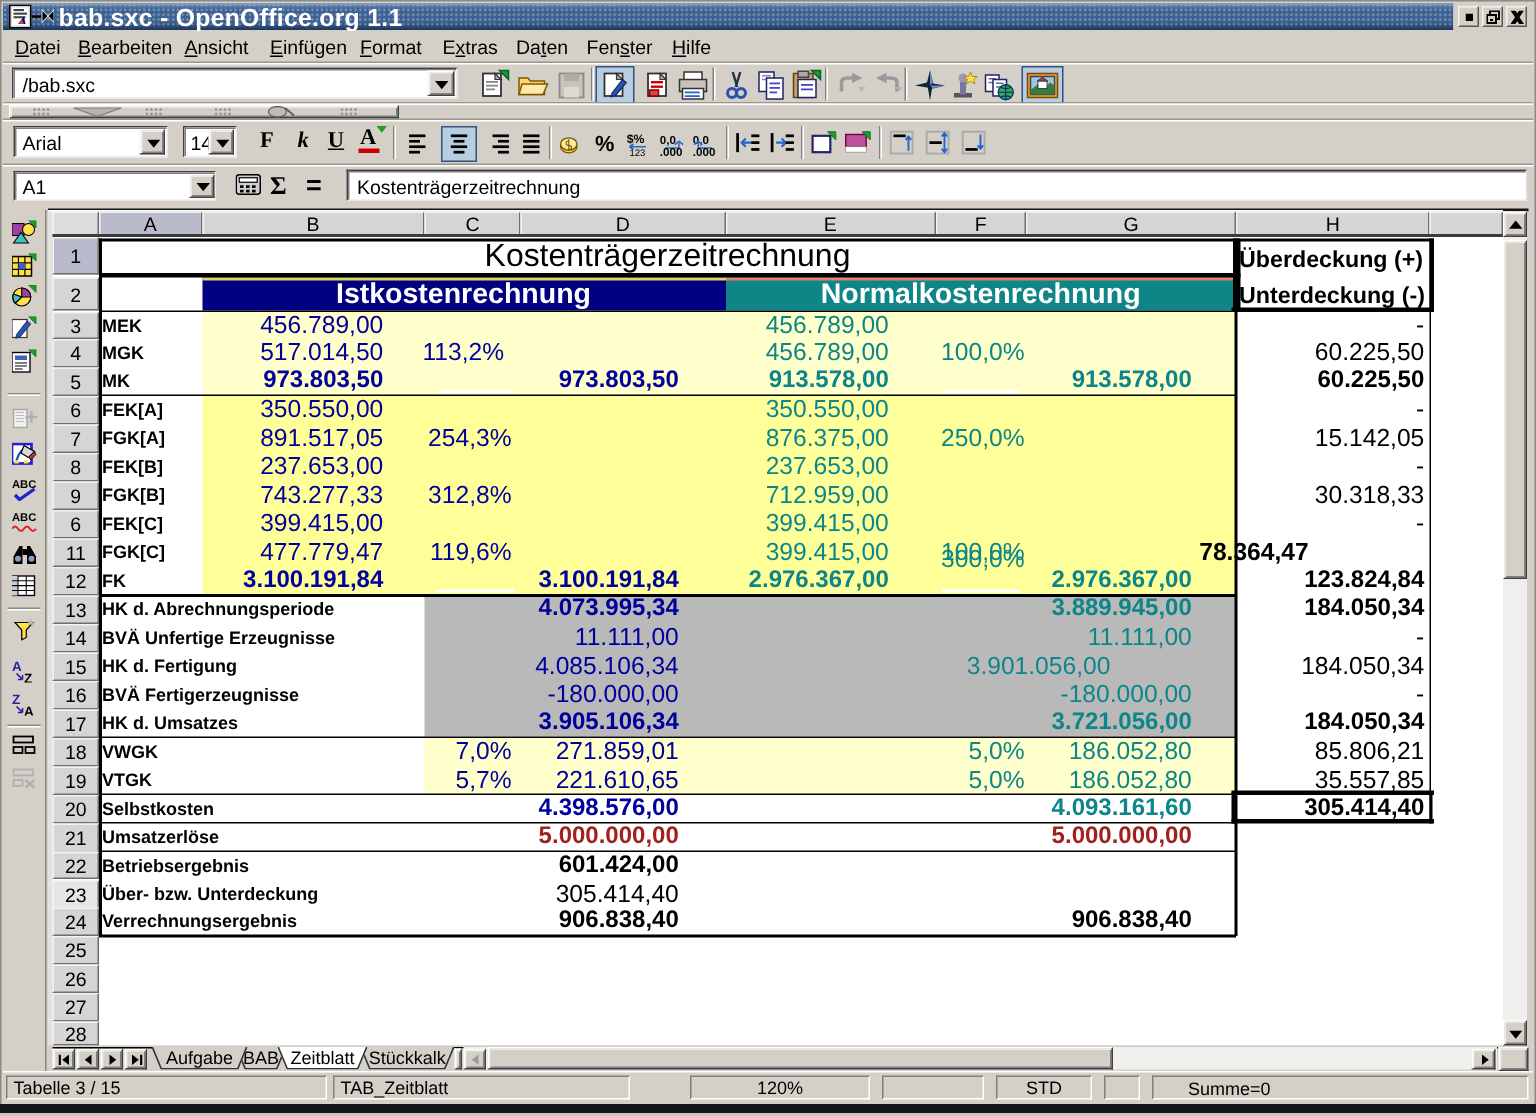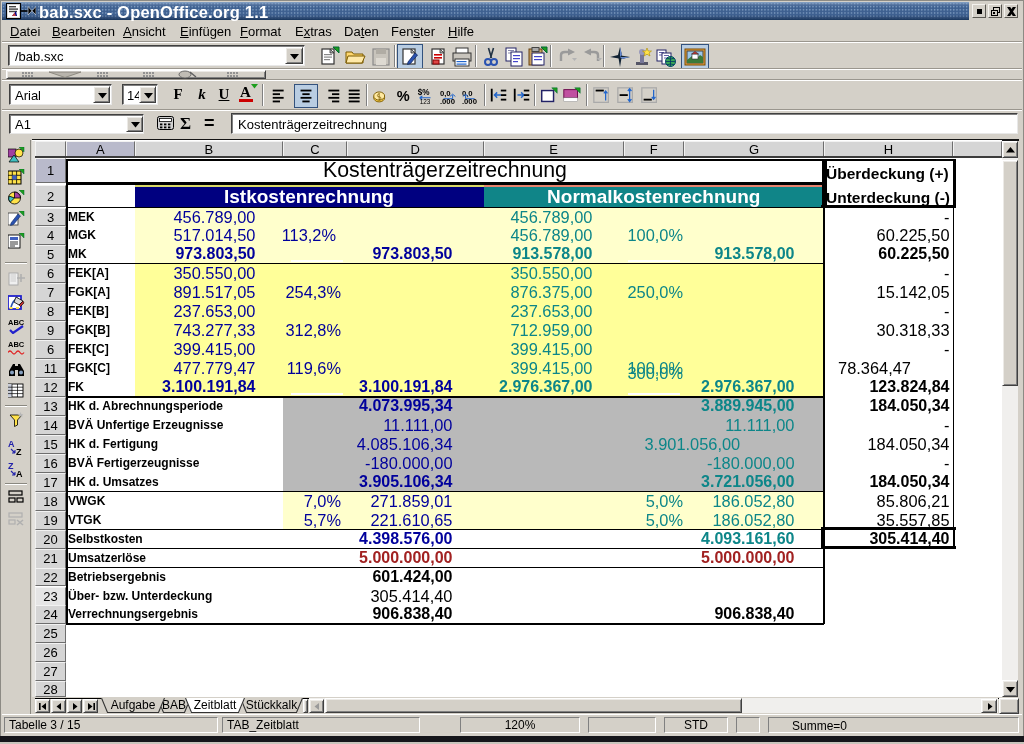--- a/index.html
+++ b/index.html
@@ -602,21 +602,21 @@
 <div class="num" style="left:302.5px;top:605.45px;width:150px;height:18.95px;line-height:18.95px;text-align:right;color:#000;font-weight:bold;font-size:16px;">906.838,40</div>
 <div class="num" style="left:644.5px;top:605.45px;width:150px;height:18.95px;line-height:18.95px;text-align:right;color:#000;font-weight:bold;font-size:16px;">906.838,40</div>
 <div class="num" style="left:799.5px;top:207.5px;width:150px;height:18.95px;line-height:18.95px;text-align:right;color:#000;">-</div>
 <div class="num" style="left:799.5px;top:226.45px;width:150px;height:18.95px;line-height:18.95px;text-align:right;color:#000;">60.225,50</div>
 <div class="num" style="left:799.5px;top:245.4px;width:150px;height:18.95px;line-height:18.95px;text-align:right;color:#000;font-weight:bold;font-size:16px;">60.225,50</div>
 <div class="num" style="left:799.5px;top:264.35px;width:150px;height:18.95px;line-height:18.95px;text-align:right;color:#000;">-</div>
 <div class="num" style="left:799.5px;top:283.3px;width:150px;height:18.95px;line-height:18.95px;text-align:right;color:#000;">15.142,05</div>
 <div class="num" style="left:799.5px;top:302.25px;width:150px;height:18.95px;line-height:18.95px;text-align:right;color:#000;">-</div>
 <div class="num" style="left:799.5px;top:321.2px;width:150px;height:18.95px;line-height:18.95px;text-align:right;color:#000;">30.318,33</div>
 <div class="num" style="left:799.5px;top:340.15px;width:150px;height:18.95px;line-height:18.95px;text-align:right;color:#000;">-</div>
-<div class="num" style="left:799.5px;top:359.1px;width:150px;height:18.95px;line-height:18.95px;text-align:center;color:#000;">78.364,47</div>
+<div class="num" style="left:799.5px;top:359.1px;width:150px;height:18.95px;line-height:18.95px;text-align:left;color:#000;font-weight:bold;">78.364,47</div>
 <div class="num" style="left:799.5px;top:378.04999999999995px;width:150px;height:18.95px;line-height:18.95px;text-align:right;color:#000;font-weight:bold;font-size:16px;">123.824,84</div>
 <div class="num" style="left:799.5px;top:397.0px;width:150px;height:18.95px;line-height:18.95px;text-align:right;color:#000;font-weight:bold;font-size:16px;">184.050,34</div>
 <div class="num" style="left:799.5px;top:415.95px;width:150px;height:18.95px;line-height:18.95px;text-align:right;color:#000;">-</div>
 <div class="num" style="left:799.5px;top:434.9px;width:150px;height:18.95px;line-height:18.95px;text-align:right;color:#000;">184.050,34</div>
 <div class="num" style="left:799.5px;top:453.85px;width:150px;height:18.95px;line-height:18.95px;text-align:right;color:#000;">-</div>
 <div class="num" style="left:799.5px;top:472.8px;width:150px;height:18.95px;line-height:18.95px;text-align:right;color:#000;font-weight:bold;font-size:16px;">184.050,34</div>
 <div class="num" style="left:799.5px;top:491.75px;width:150px;height:18.95px;line-height:18.95px;text-align:right;color:#000;">85.806,21</div>
 <div class="num" style="left:799.5px;top:510.7px;width:150px;height:18.95px;line-height:18.95px;text-align:right;color:#000;">35.557,85</div>
 <div class="num" style="left:799.5px;top:529.65px;width:150px;height:18.95px;line-height:18.95px;text-align:right;color:#000;font-weight:bold;font-size:16px;">305.414,40</div>
 <div class="ab" style="left:1002px;top:141px;width:16px;height:556px;background:#f0efed"></div>

